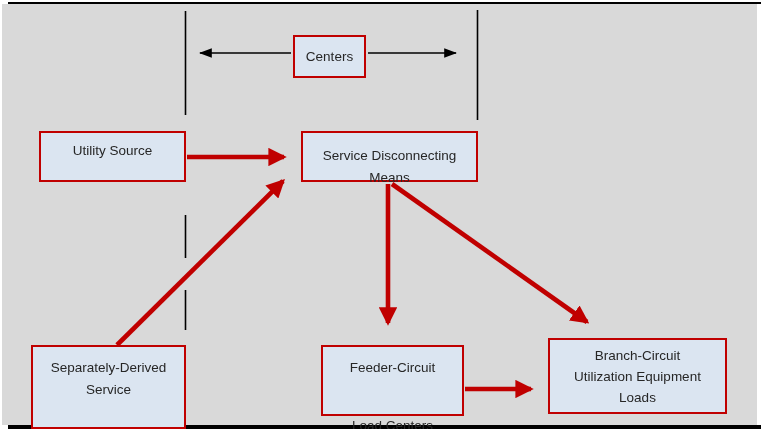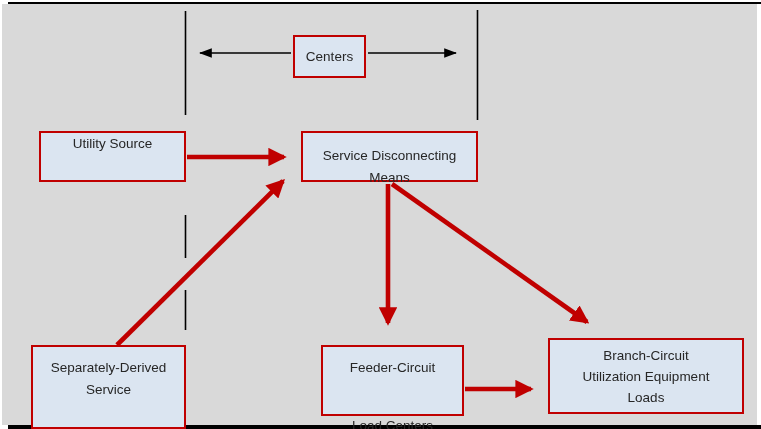--- a/index.html
+++ b/index.html
@@ -13,25 +13,25 @@
   .rule-top{left:8px;top:2px;width:753px;height:2px;}
   .rule-bottom{left:8px;top:425px;width:753px;height:4px;}
   .canvas{position:absolute;left:2px;top:4px;width:755px;height:421px;background:var(--canvas-bg);}
   .overlay{position:absolute;left:0;top:0;width:761px;height:429px;z-index:3;pointer-events:none;}
   .node{position:absolute;box-sizing:border-box;background:var(--box-fill);
         border:2px solid var(--box-border);color:var(--text-color);
         font-size:13.5px;line-height:22px;text-align:center;z-index:2;
         display:flex;flex-direction:column;align-items:center;}
   .node .ln{width:100%;}
   .node-service{left:293px;top:35px;width:73px;height:43px;justify-content:center;}
-  .node-utility{left:39px;top:131px;width:147px;height:51px;}
+  .node-utility{left:39px;top:131px;width:147px;height:51px;padding-top:7px;}
   .node-sdm{left:301px;top:131px;width:177px;height:51px;padding-top:12px;}
   .node-sds{left:31px;top:345px;width:155px;height:84px;padding-top:10px;align-items:flex-end;}
   .node-feeder{left:321px;top:345px;width:143px;height:71px;padding-top:10px;gap:36px;}
-  .node-branch{left:548px;top:338px;width:196px;height:76px;line-height:21px;justify-content:center;}
+  .node-branch{left:548px;top:338px;width:179px;height:76px;line-height:21px;justify-content:center;}
   .black-line{stroke:var(--line-black);stroke-width:1.6px;}
   .red-line{stroke:var(--arrow-red);stroke-width:4.6px;}
   .red-head{fill:var(--arrow-red);}
   .black-head{fill:var(--line-black);}
 </style>
 </head>
 <body>
 
 <div class="page">
 

